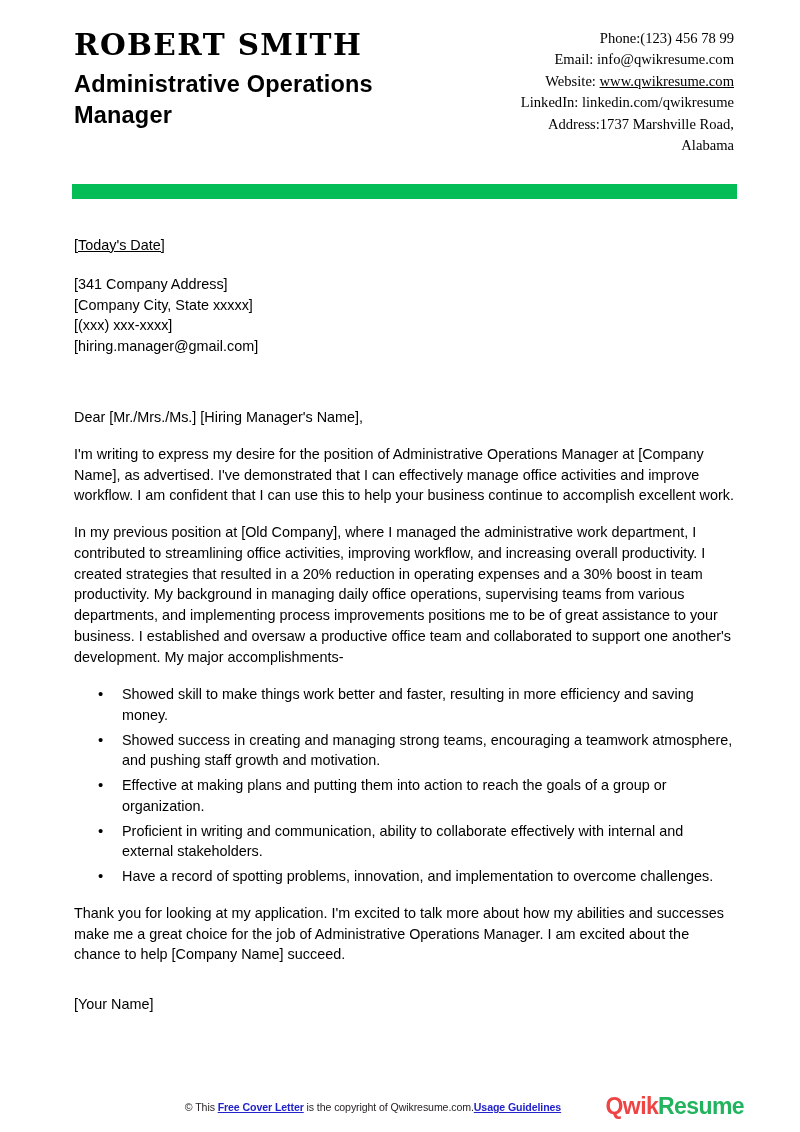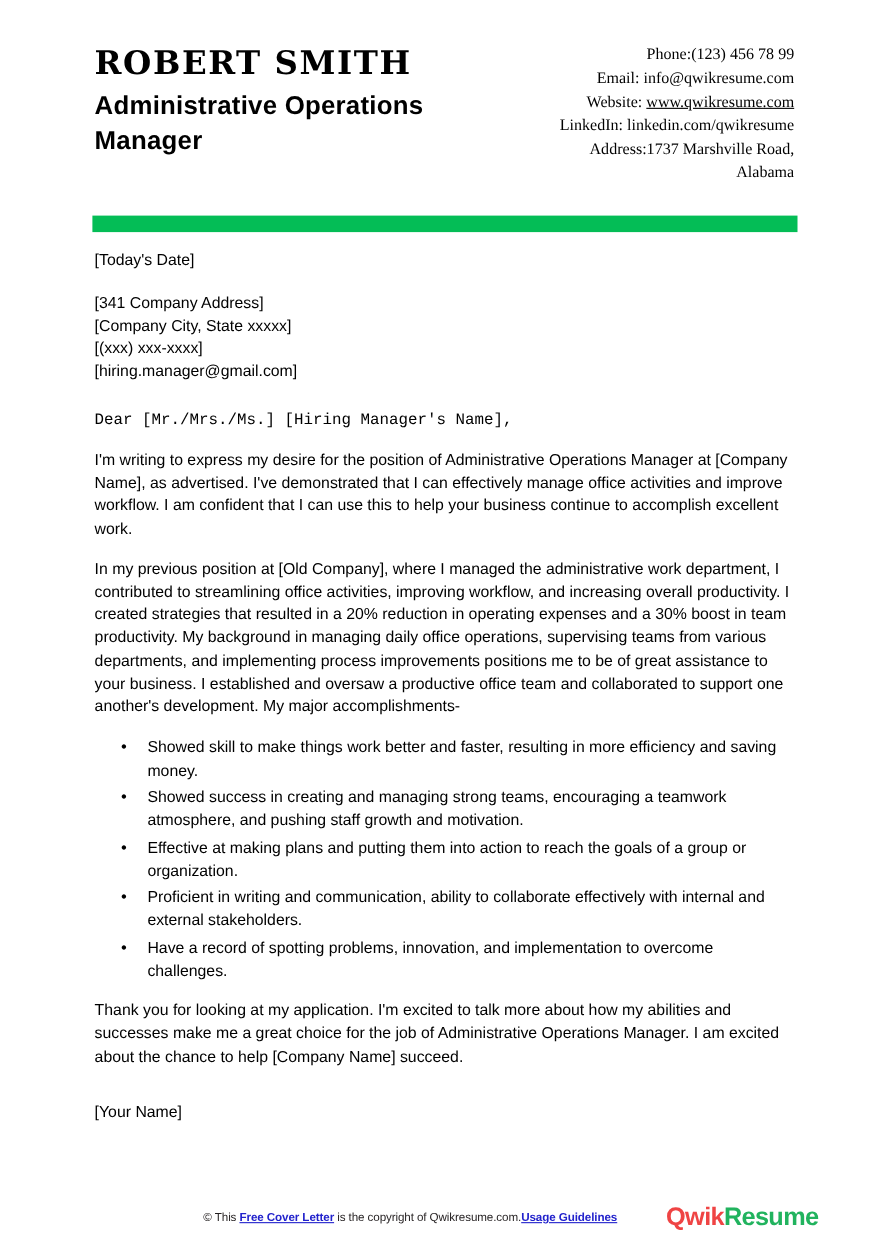--- a/index.html
+++ b/index.html
@@ -14,21 +14,21 @@
     font-family: "Liberation Sans", sans-serif;
     color: #000000;
     position: relative;
     overflow: hidden;
   }
 
   .page {
     width: 792px;
     height: 1132px;
     position: relative;
-    padding: 12px;
+    padding: 0;
   }
 
   
   .header {
     display: flex;
     justify-content: space-between;
     align-items: flex-start;
     padding: 24px 58px 0 74px;
   }
 
@@ -77,26 +77,26 @@
     background: #04bd56;
   }
 
   
   .content {
     padding: 0 57px 0 74px;
     font-size: 14.4px;
     line-height: 1.44;
   }
 
-  .date-line { margin-top: 16px; }
+  .date-line { margin-top: 36px; text-decoration: underline; }
 
   .recipient { margin-top: 19px; }
   .recipient div { line-height: 1.42; }
 
-  .salutation { margin-top: 24px; font-family: Liberation Mono, monospace; }
+  .salutation { margin-top: 51px; }
 
   p.para { margin-top: 16px; text-align: left; }
 
   ul.bullets {
     margin: 17px 0 0 0;
     padding-left: 48px;
     list-style: none;
   }
 
   ul.bullets li {

